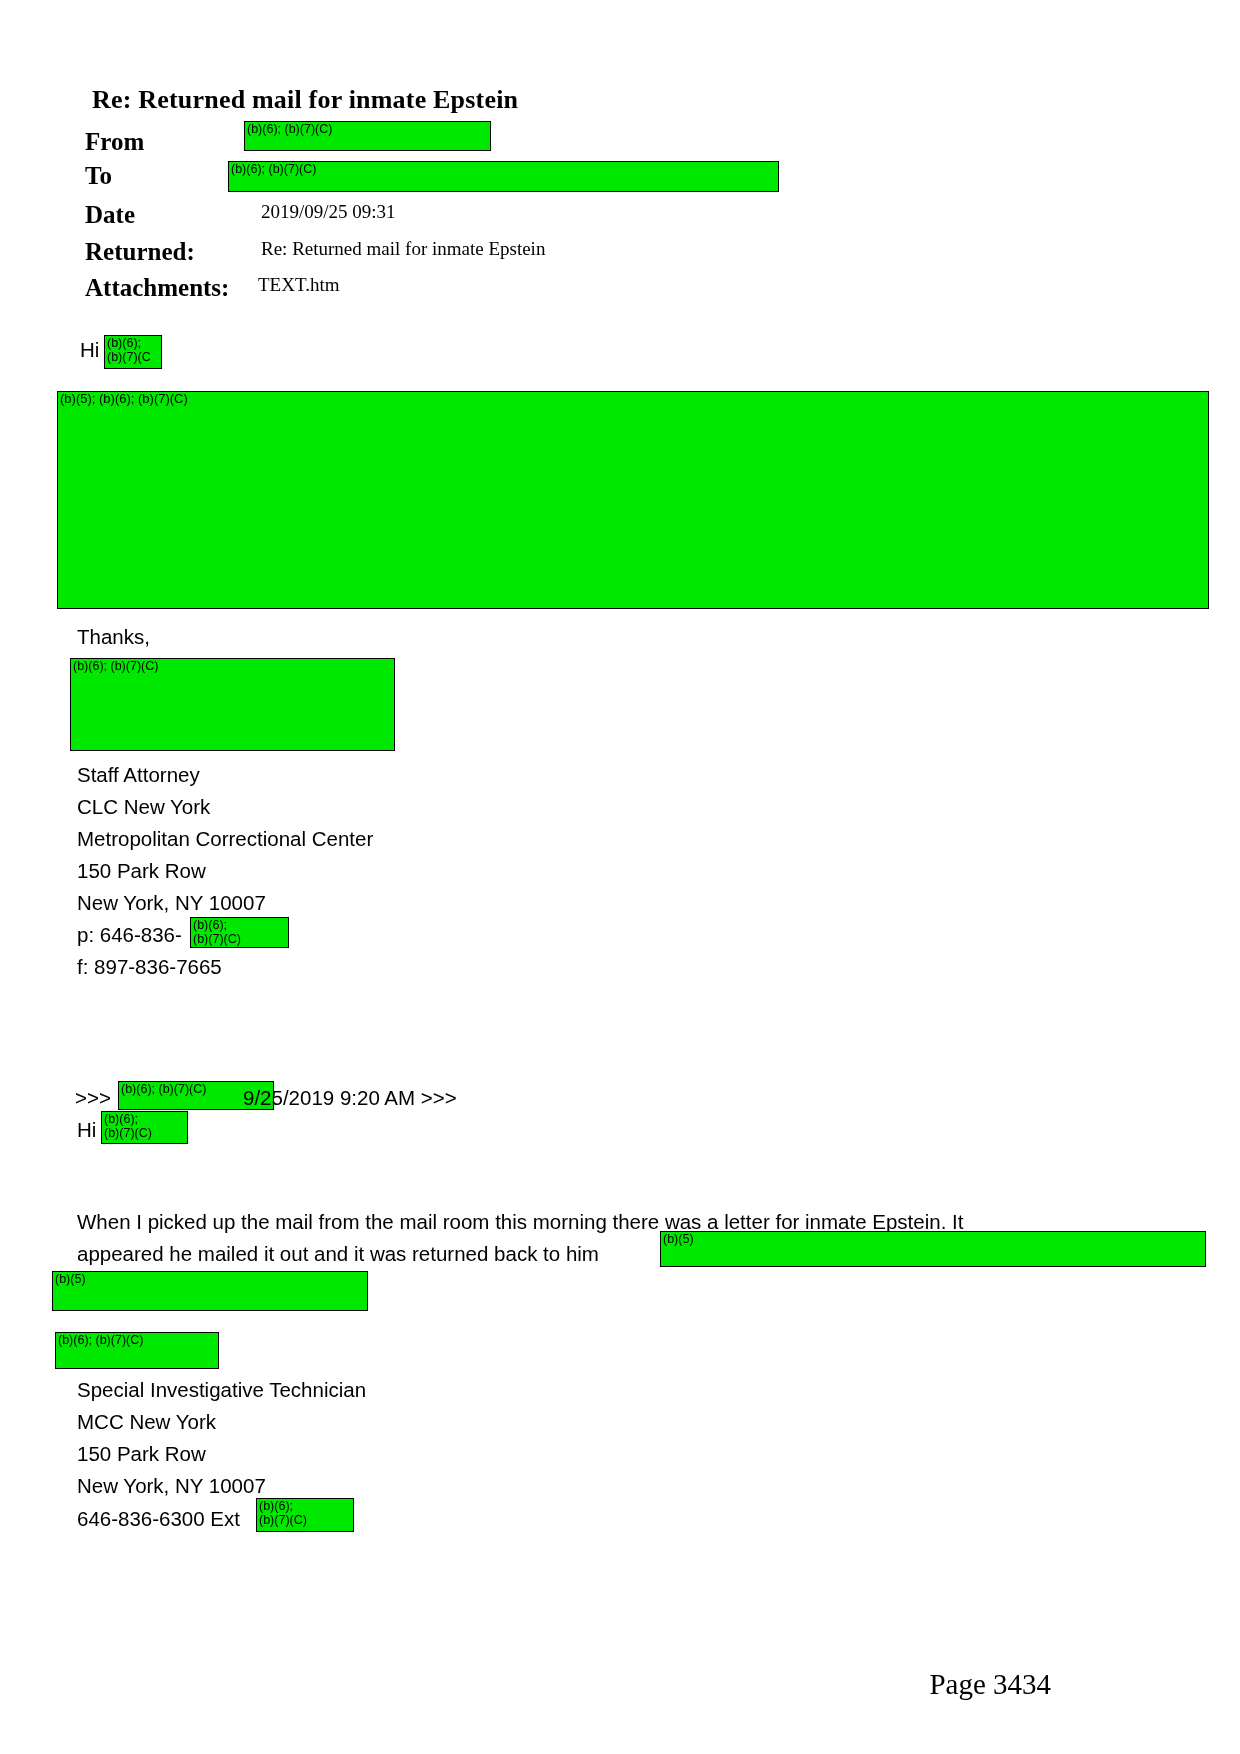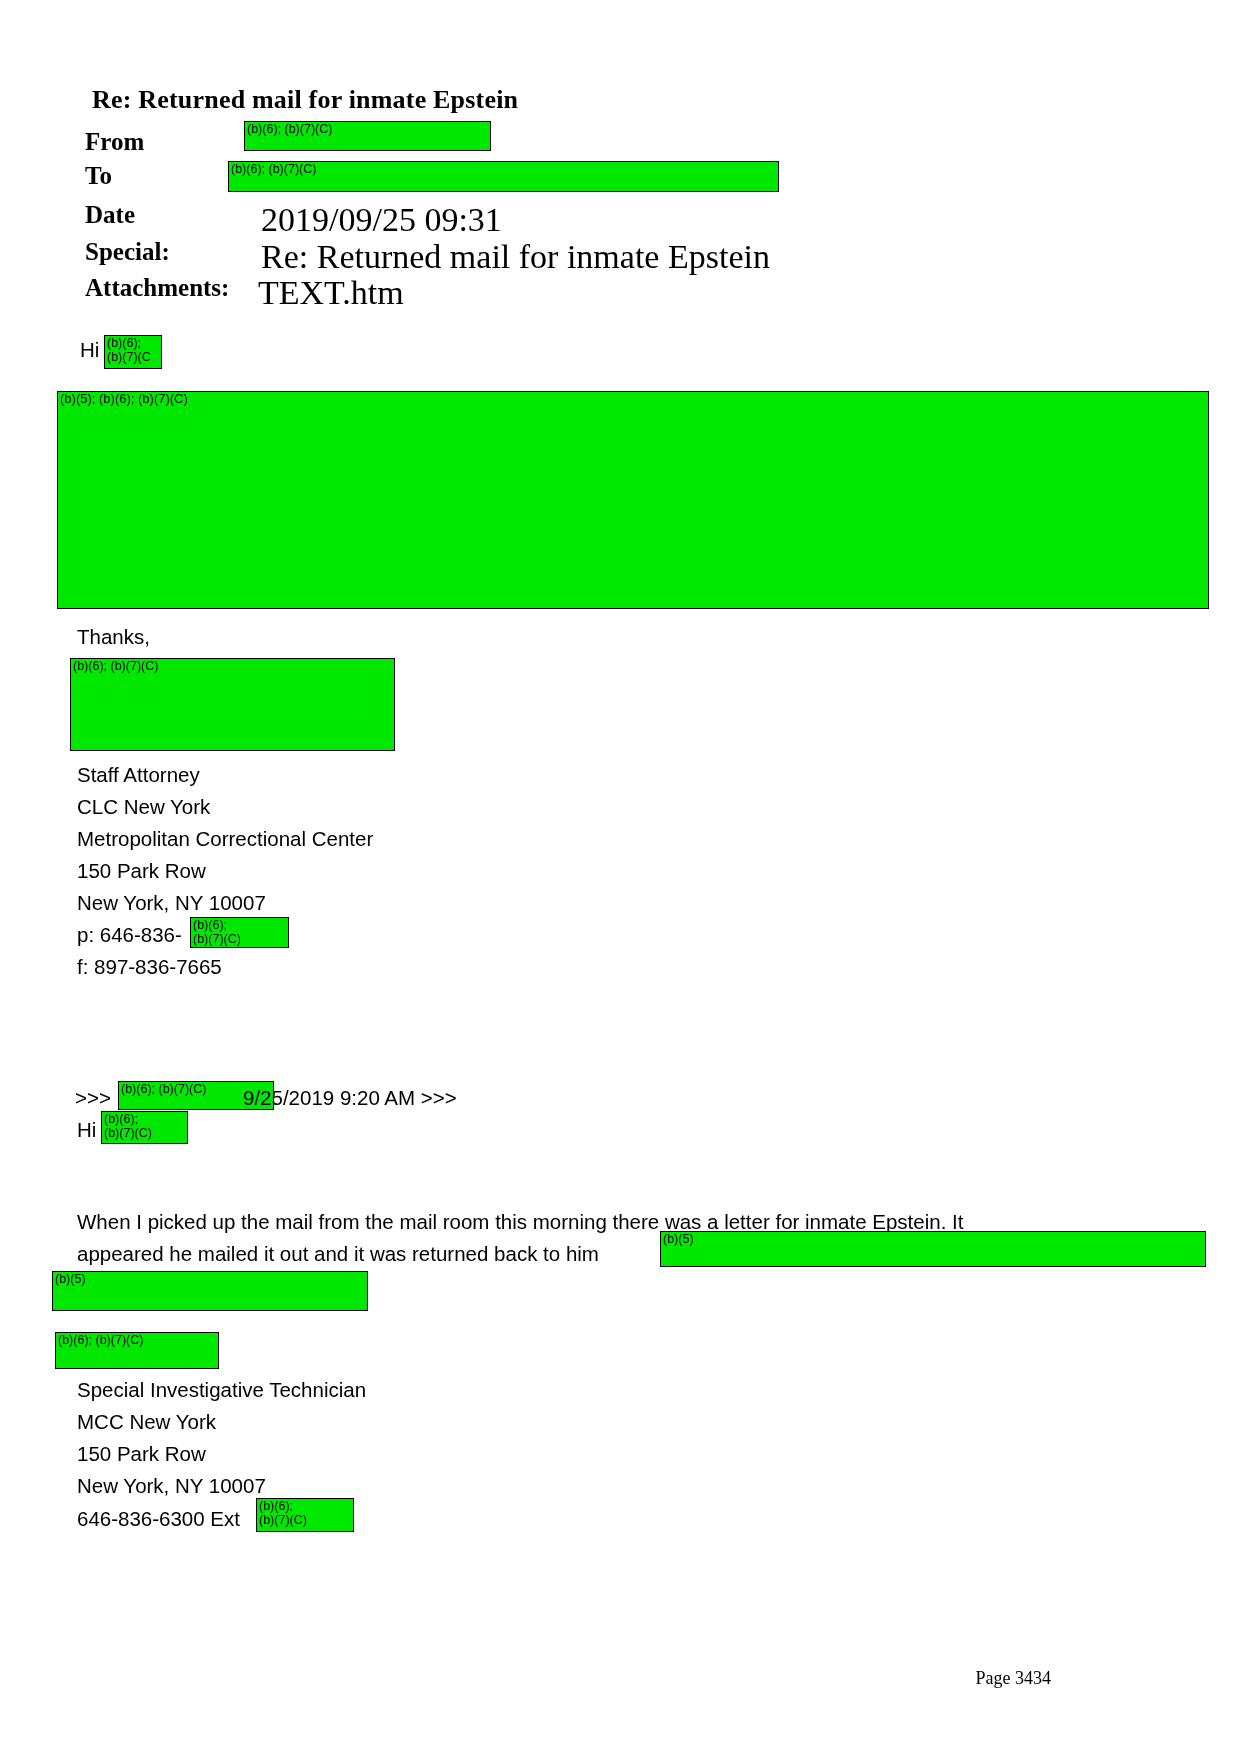--- a/index.html
+++ b/index.html
@@ -39,21 +39,21 @@
     left: 85px;
     font-family: "Liberation Serif", serif;
     font-weight: bold;
     font-size: 25px;
     white-space: nowrap;
   }
   .hdr-value {
     position: absolute;
     left: 261px;
     font-family: "Liberation Serif", serif;
-    font-size: 34px;
+    font-size: 19px;
     white-space: nowrap;
   }
 
   
   .redact {
     position: absolute;
     background: #00e800;
     border: 1px solid #000000;
     box-sizing: border-box;
     overflow: hidden;
@@ -79,35 +79,35 @@
     line-height: 24px;
     color: #000000;
     white-space: nowrap;
   }
 
   .pagenum {
     position: absolute;
     right: 85px;
     top: 1658px;
     font-family: "Liberation Serif", serif;
-    font-size: 18px;
+    font-size: 29px;
     white-space: nowrap;
   }
 </style>
 </head>
 <body>
 
 <div class="page">
 
   <div class="hdr-title">Re: Returned mail for inmate Epstein</div>
 
   <div class="hdr-label" style="top:118px">From</div>
   <div class="hdr-label" style="top:152px">To</div>
   <div class="hdr-label" style="top:191px">Date</div>
-  <div class="hdr-label" style="top:228px">Special:</div>
+  <div class="hdr-label" style="top:228px">Returned:</div>
   <div class="hdr-label" style="top:264px">Attachments:</div>
 
   <div class="hdr-value" style="top:191px">2019/09/25 09:31</div>
   <div class="hdr-value" style="top:228px">Re: Returned mail for inmate Epstein</div>
   <div class="hdr-value" style="left:258px;top:264px">TEXT.htm</div>
 
   <div class="redact" style="left:244px;top:111px;width:247px;height:30px">
     <span class="tag">(b)(6); (b)(7)(C)</span>
   </div>
 

